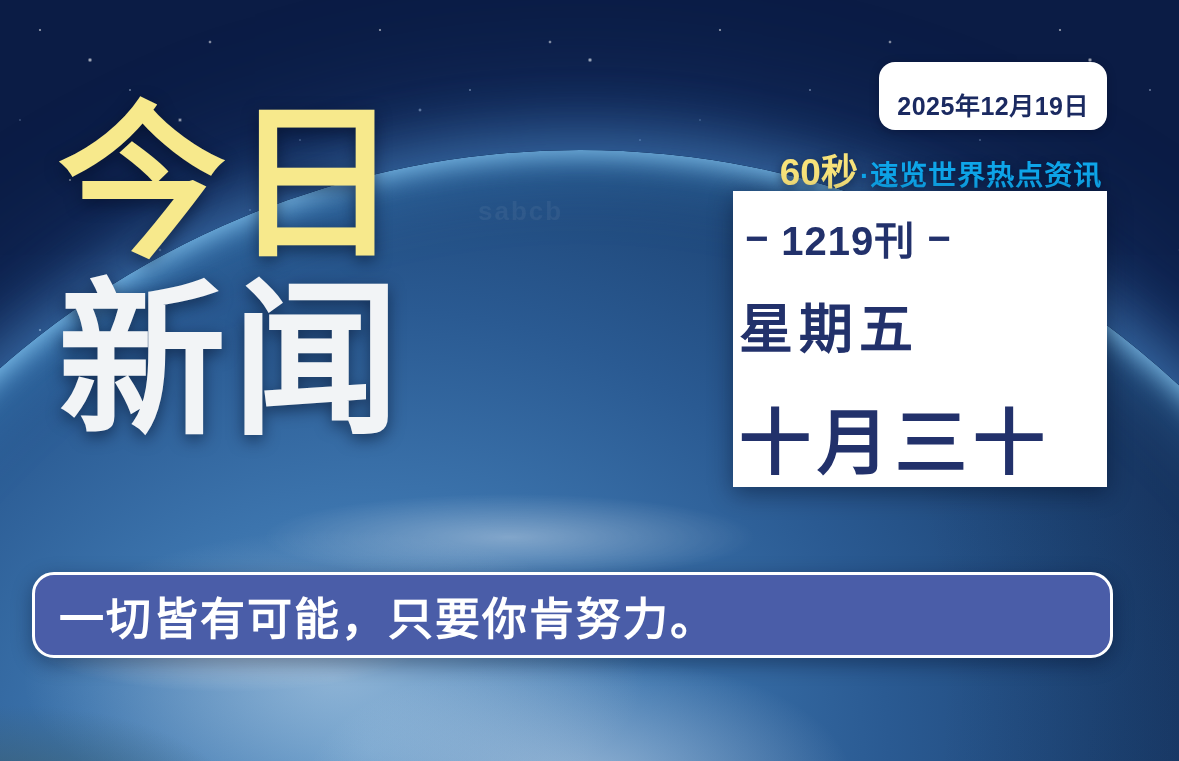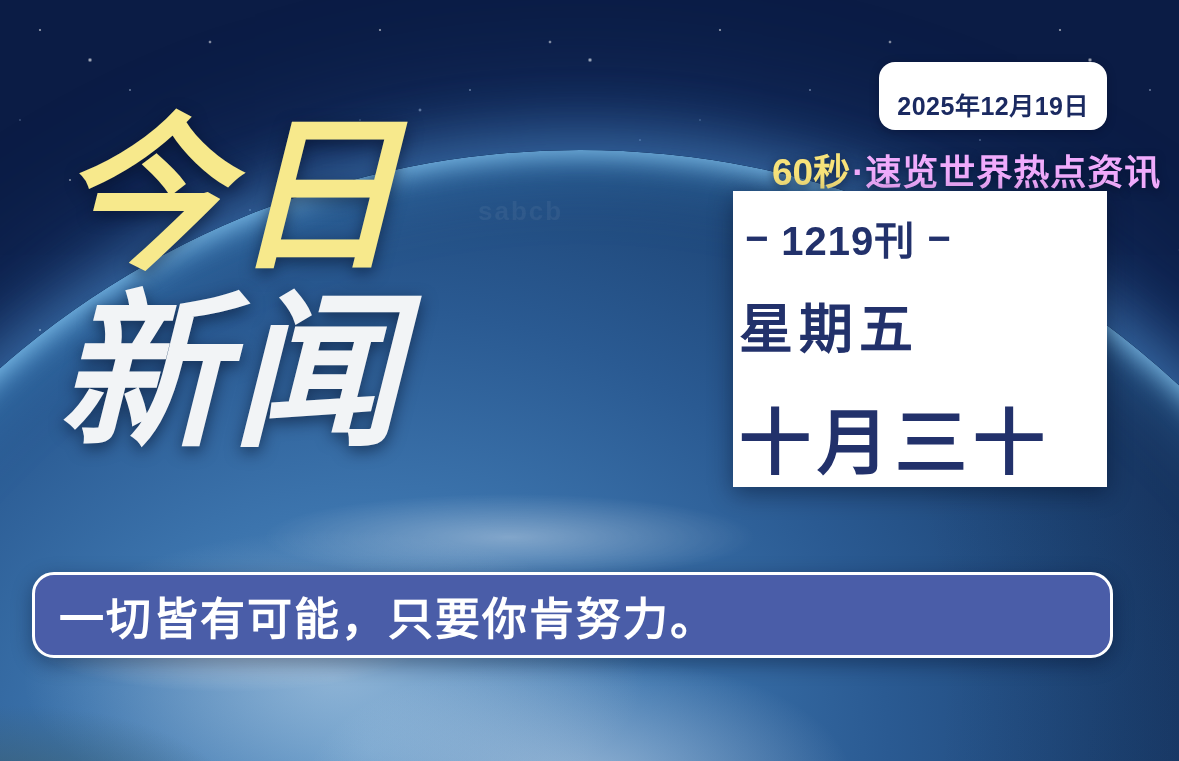--- a/index.html
+++ b/index.html
@@ -168,23 +168,22 @@
     font-size: 26px;
     letter-spacing: 2px;
     color: rgba(255,255,255,.055);
     font-weight: 700;
   }
 
   
   .headline {
     position: absolute;
     left: 58px;
-    top: 116px;
+    top: 104px;
     line-height: .96;
-    font-style: italic;
   }
   .headline .line {
     display: block;
     font-size: 168px;
     font-weight: 700;
     letter-spacing: 6px;
     white-space: nowrap;
   }
   .headline .line-1 {
     color: #f7e98c;
@@ -222,22 +221,22 @@
     text-shadow: 0 3px 10px rgba(4,12,36,.6);
   }
   .tagline .secs {
     color: #f7e27a;
     font-size: 37px;
     font-weight: 700;
     letter-spacing: 0;
     margin-left: 32px;
   }
   .tagline .rest {
-    color: #f0abfc;
-    font-size: 36px;
+    color: #0ea5e9;
+    font-size: 28px;
     font-weight: 700;
     letter-spacing: 1px;
     margin-left: 2px;
   }
 
   
   .info-card {
     position: absolute;
     left: 733px;
     top: 191px;

